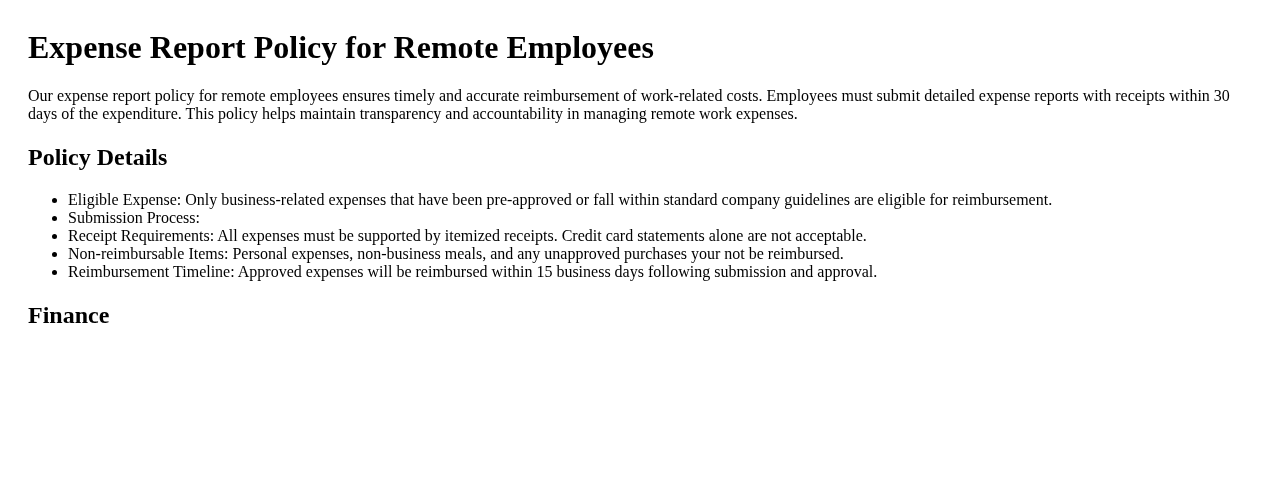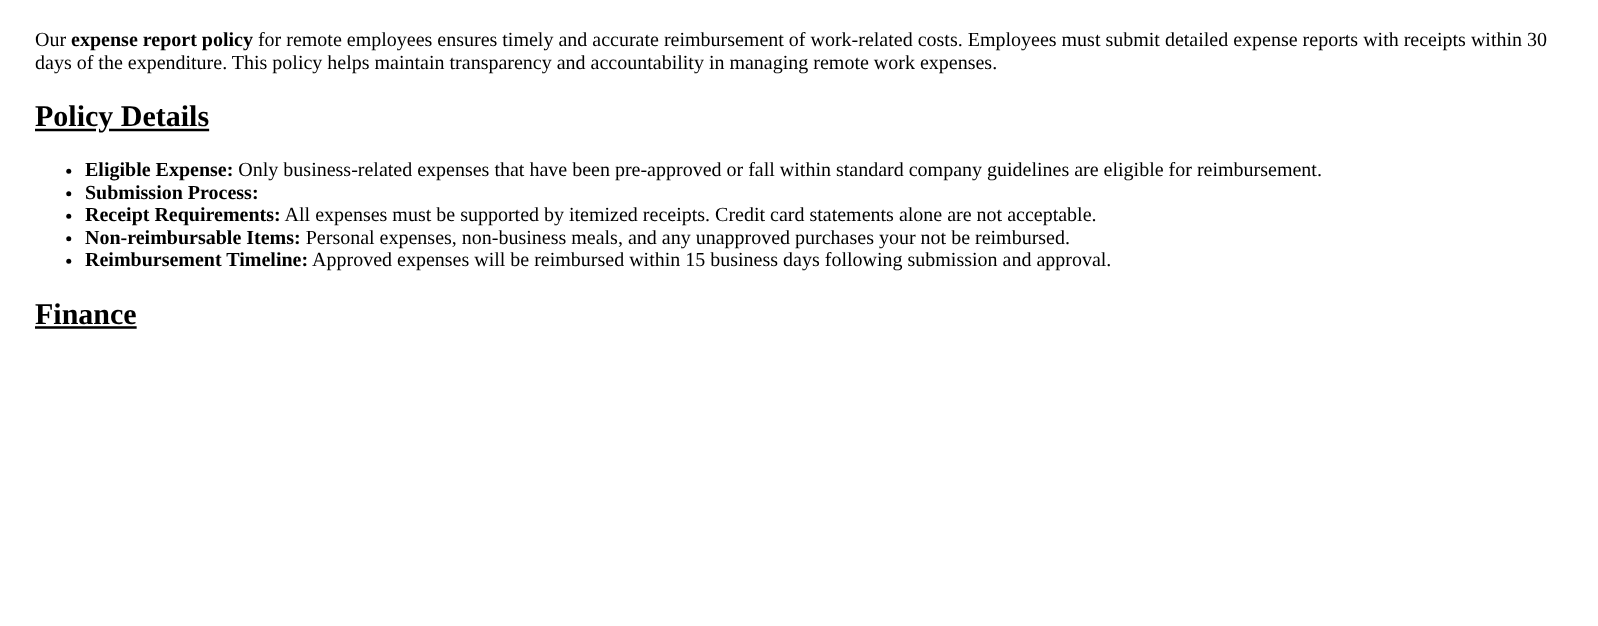--- a/index.html
+++ b/index.html
@@ -23,47 +23,47 @@
       font-size: 32px;
       line-height: 37px;
       font-weight: bold;
       margin: 21px 0 21px 0;
     }
     h2 {
       font-size: 24px;
       line-height: 28px;
       font-weight: bold;
       margin: 20px 0 20px 0;
-      text-decoration: underline;
     }
     p {
       margin: 16px 0;
     }
     ul {
       margin: 16px 0;
       padding-left: 40px;
       list-style-type: disc;
     }
     ol {
       margin: 0;
       padding-left: 40px;
       list-style-type: decimal;
     }
     li {
       line-height: 18px;
     }
     b {
-      font-weight: bold;
+      font-weight: normal;
       margin-top: 29px;
     }
   </style>
 </head>
 <body>
 
 <div class="page">
+  <h1>Expense Report Policy for Remote Employees</h1>
 
   <p><span>Our </span><b>expense report policy</b><span> for remote employees ensures timely and accurate reimbursement of work-related costs. Employees must submit detailed expense reports with receipts within 30 days of the expenditure. This policy helps maintain transparency and accountability in managing remote work expenses.</span></p>
 
   <h2>Policy Details</h2>
 
   <ul>
     <li><b>Eligible Expense:</b><span> Only business-related expenses that have been pre-approved or fall within standard company guidelines are eligible for reimbursement.</span></li>
     <li><b>Submission Process:</b>
     </li>
     <li><b>Receipt Requirements:</b><span> All expenses must be supported by itemized receipts. Credit card statements alone are not acceptable.</span></li>

